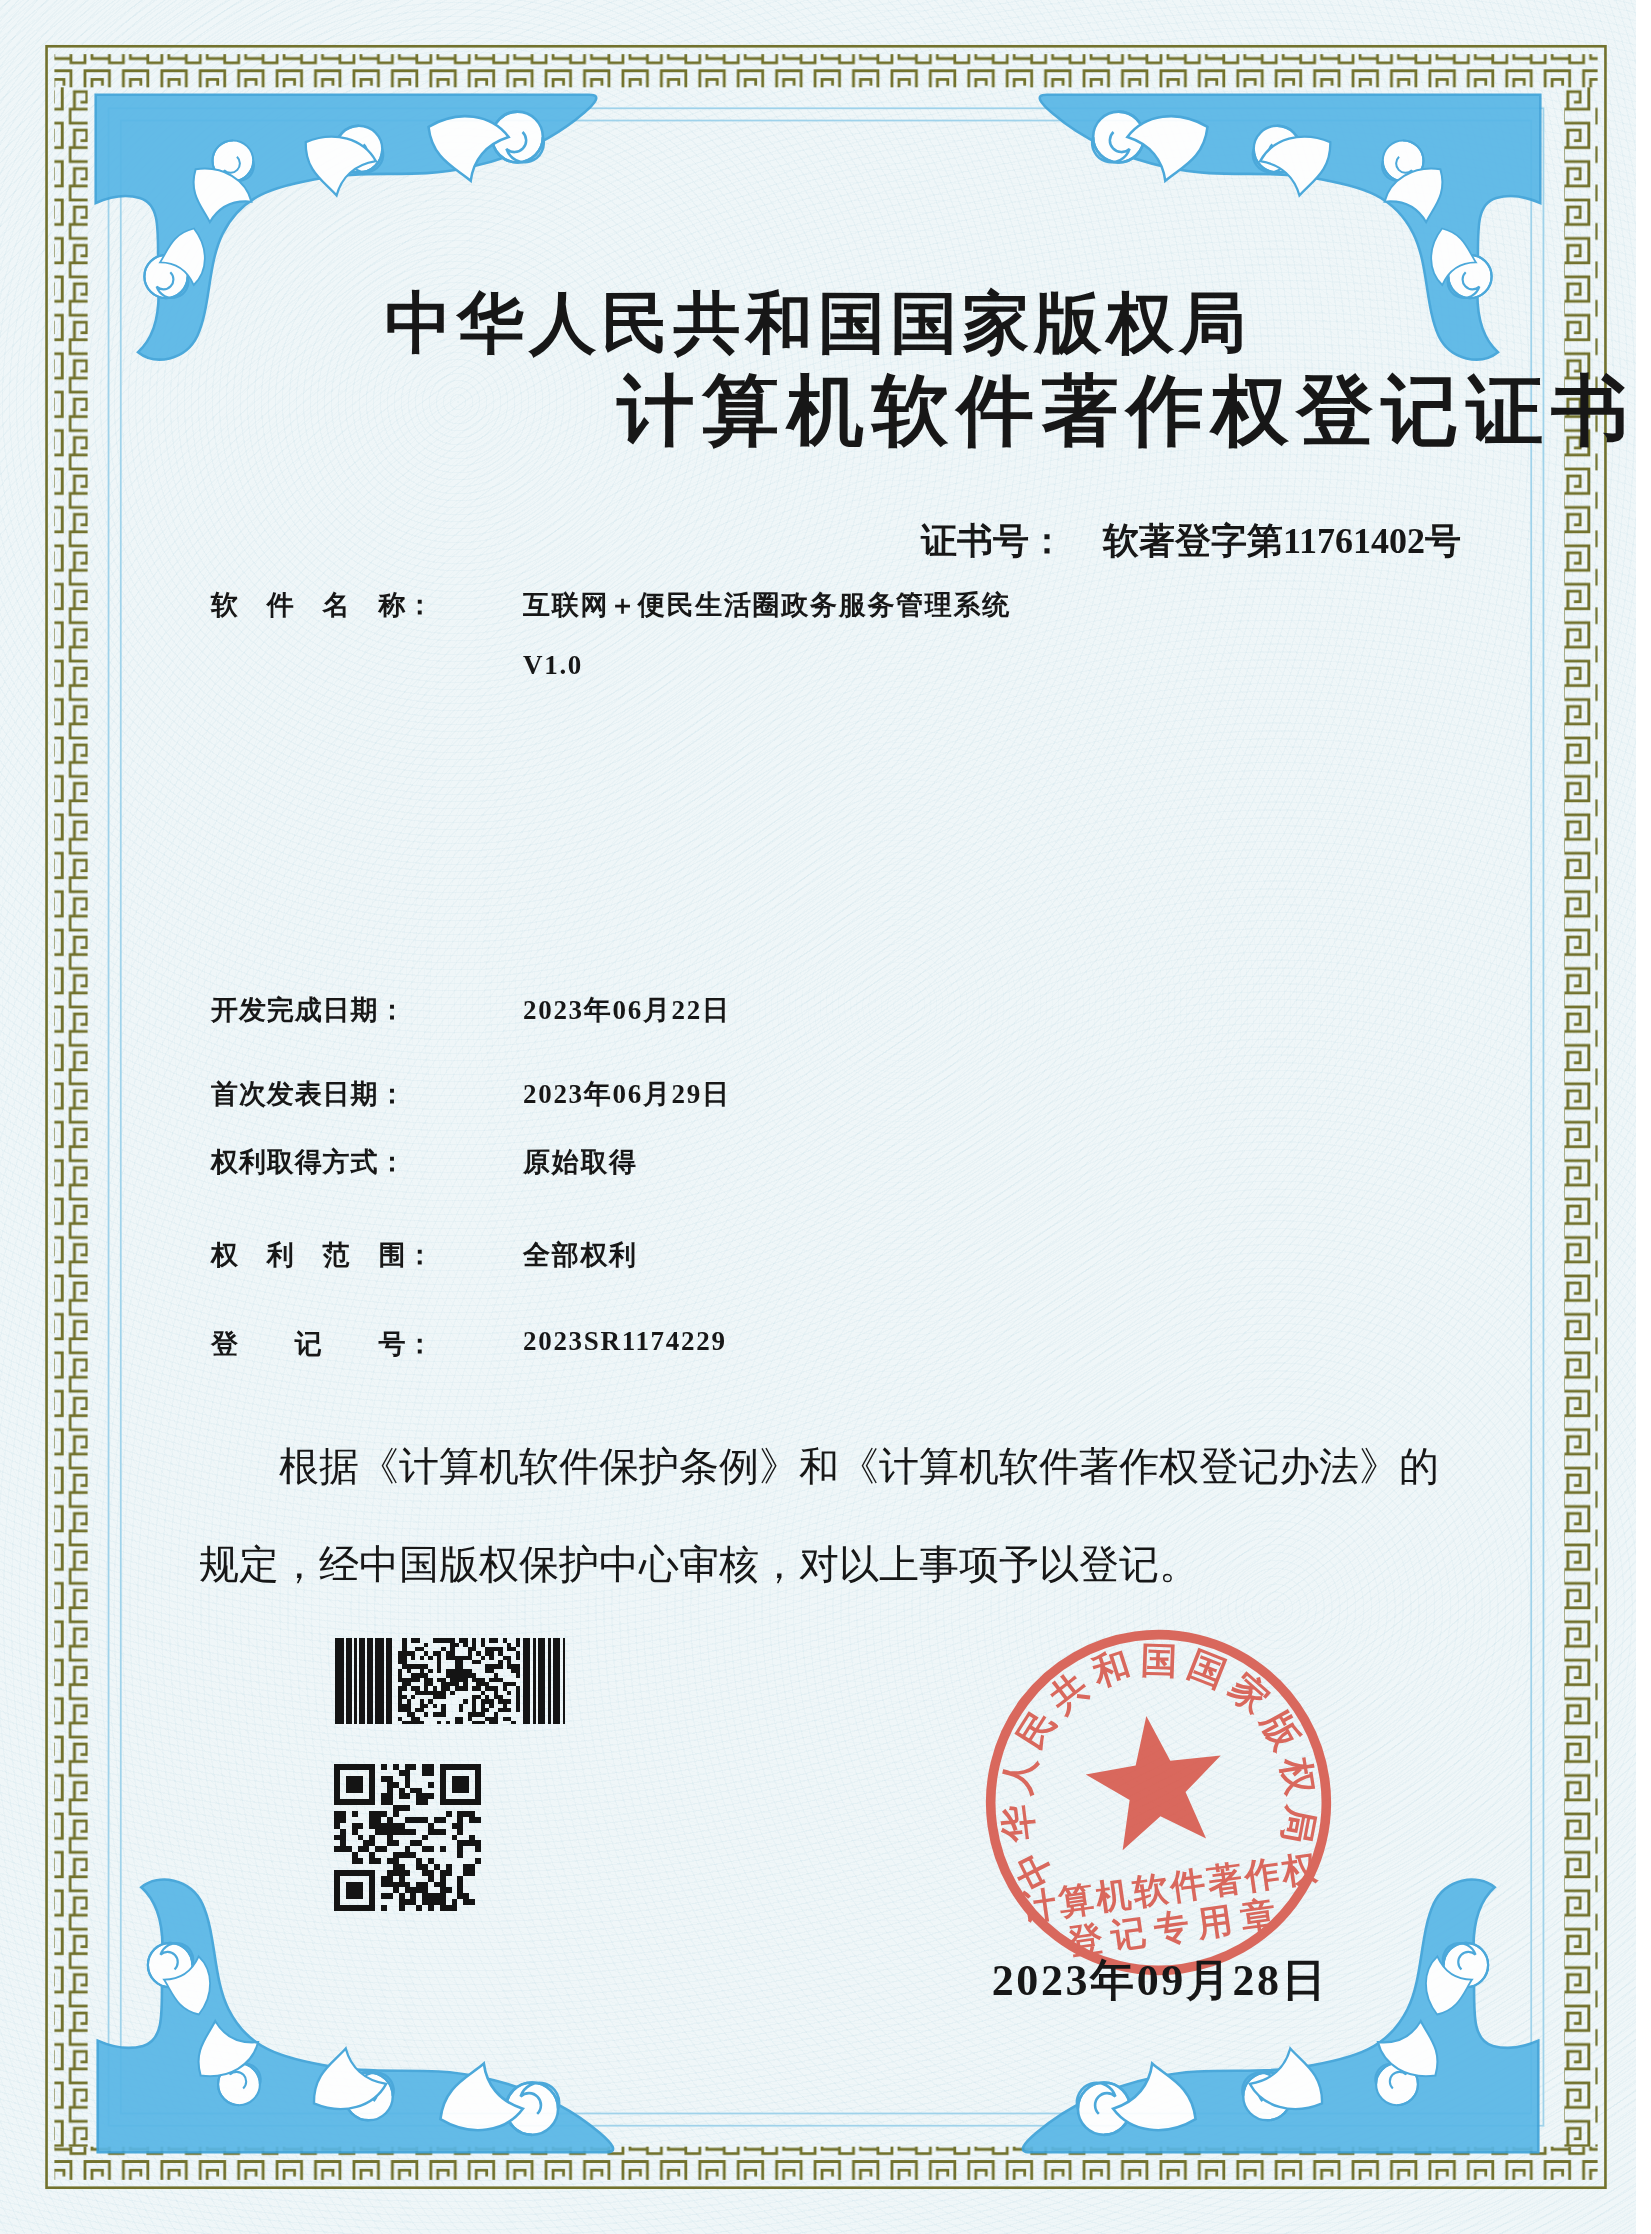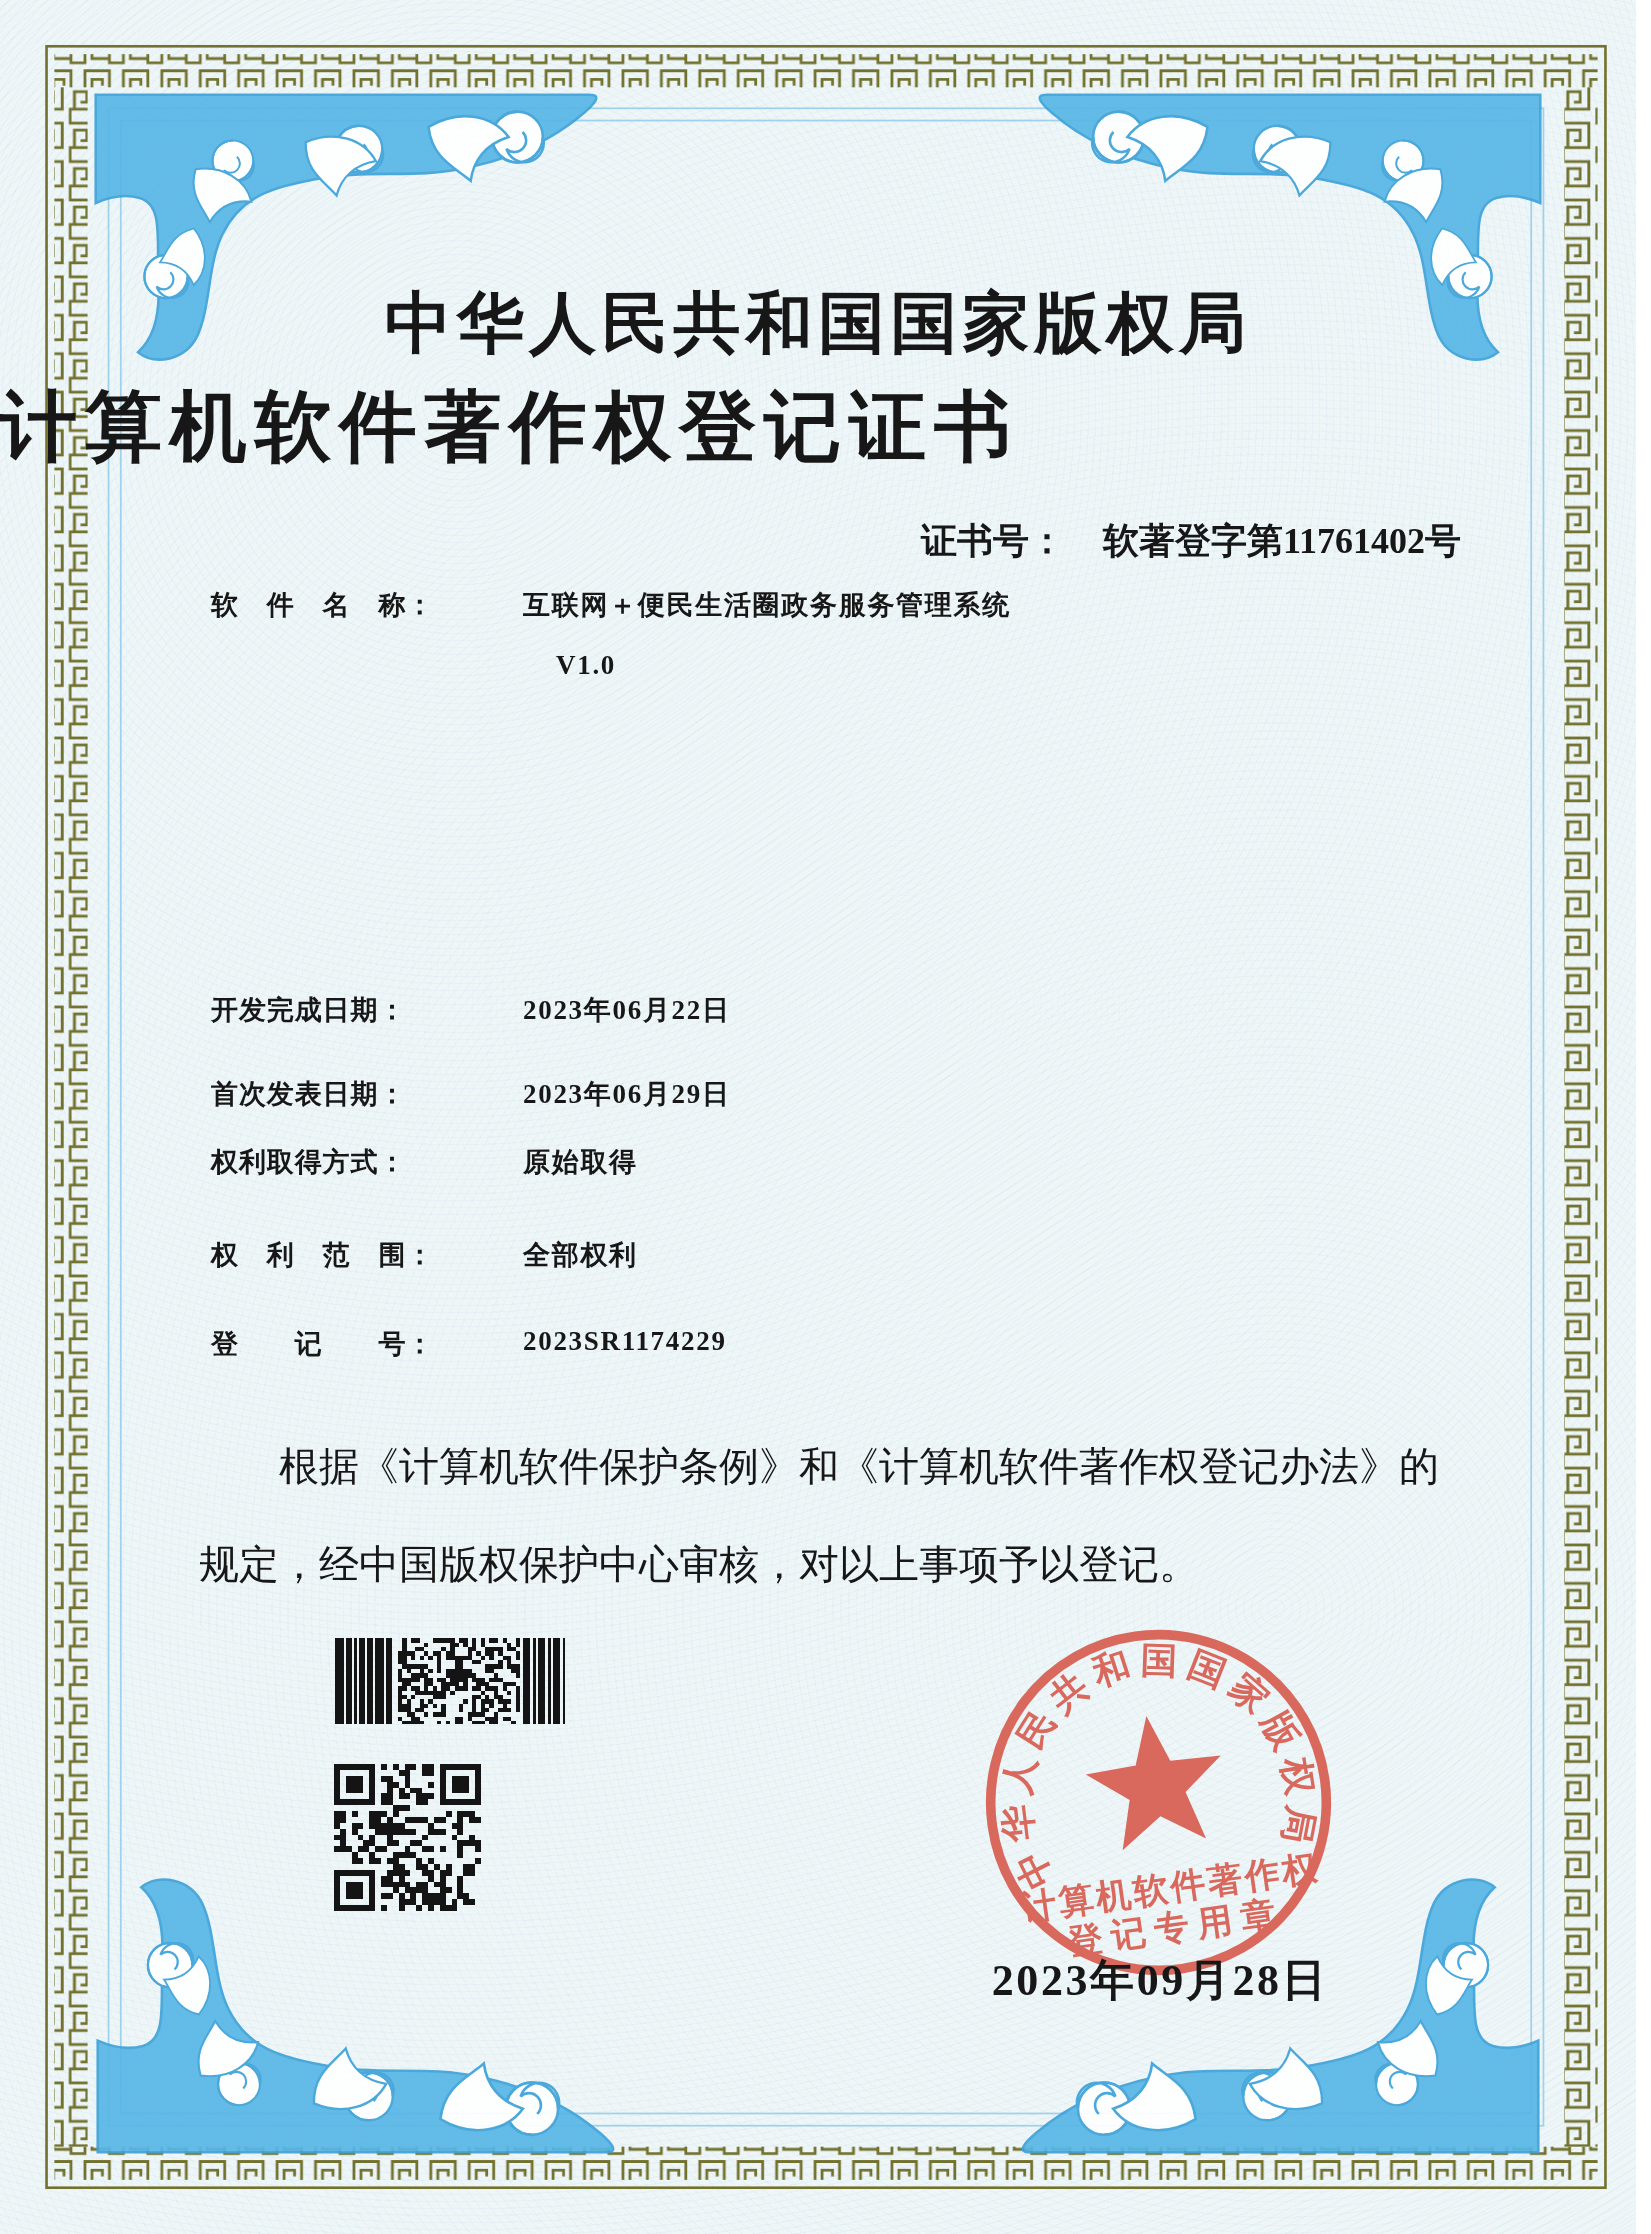--- a/index.html
+++ b/index.html
@@ -22,33 +22,33 @@
     pointer-events:none;
   }
   .frame-svg,.stamp-svg{position:absolute;pointer-events:none;}
   .frame-svg{left:0;top:0;}
 
   .authority{
     position:absolute;left:0;top:278px;width:100%;
     text-align:center;font-size:67px;font-weight:700;letter-spacing:5.2px;
   }
   .cert-title{
-    position:absolute;left:0;top:376px;width:100%;
-    text-align:left;font-size:77px;font-weight:700;letter-spacing:7.9px;font-family:Liberation Mono, monospace;
+    position:absolute;left:0;top:360px;width:100%;
+    text-align:right;font-size:77px;font-weight:700;letter-spacing:7.9px;font-family:Liberation Mono, monospace;
   }
   .cert-no{
     position:absolute;top:517px;right:175px;
     font-size:36px;font-weight:600;white-space:nowrap;
   }
   .cert-no .gap{display:inline-block;width:38px;}
 
   .row{position:absolute;left:211px;font-size:27px;white-space:nowrap;}
   .row .label{font-weight:700;letter-spacing:0.9px;}
   .row .value{position:absolute;left:312px;top:0;font-weight:600;letter-spacing:1.7px;}
-  .row .value2{position:absolute;left:312px;top:63px;font-weight:600;letter-spacing:1.7px;margin-left:33px;}
+  .row .value2{position:absolute;left:312px;top:63px;font-weight:600;letter-spacing:1.7px;}
 
   .statement{position:absolute;left:199px;width:1275px;font-size:40px;font-weight:500;}
   .statement .l1{position:absolute;left:0;top:0;text-indent:80px;white-space:nowrap;}
   .statement .l2{position:absolute;left:0;top:98px;white-space:nowrap;}
 
   .barcode{position:absolute;left:335px;top:1638px;width:233px;height:86px;}
   .qrcode{position:absolute;left:334px;top:1764px;width:147px;height:147px;}
 
   .issue-date{
     position:absolute;left:924px;top:1951px;width:472px;

